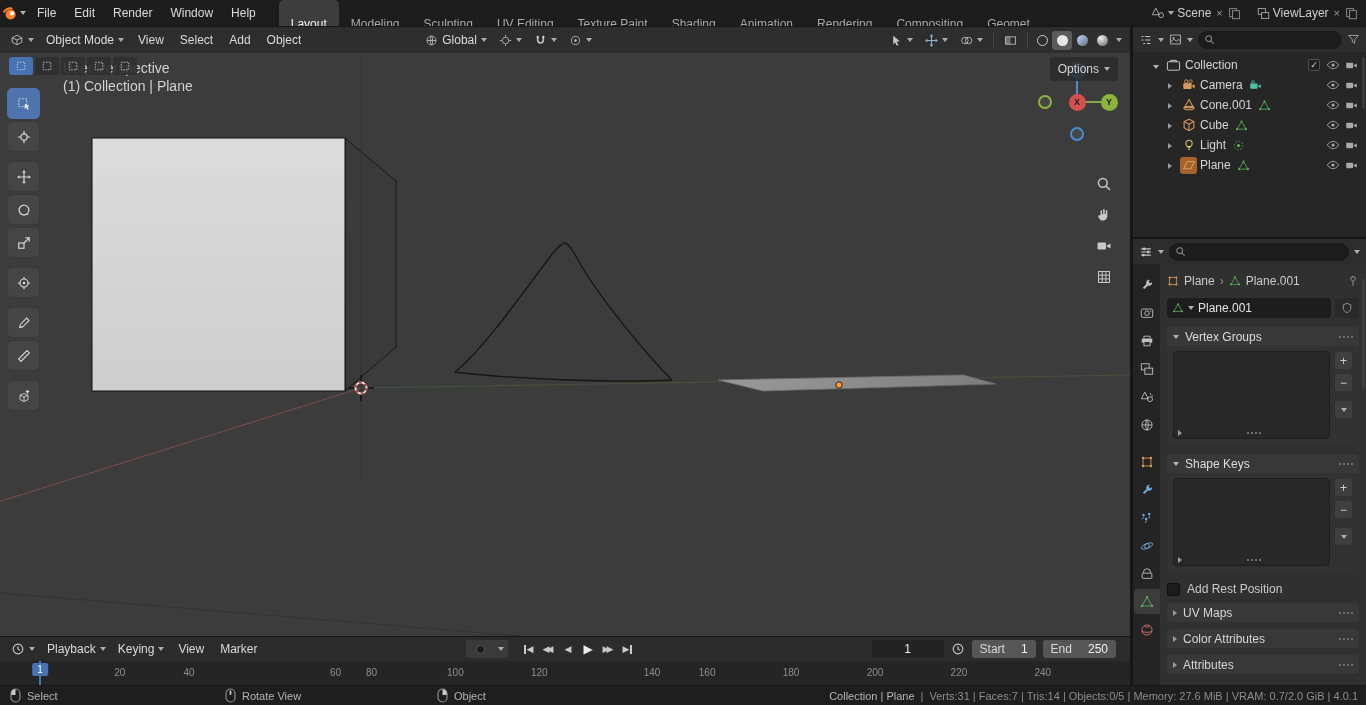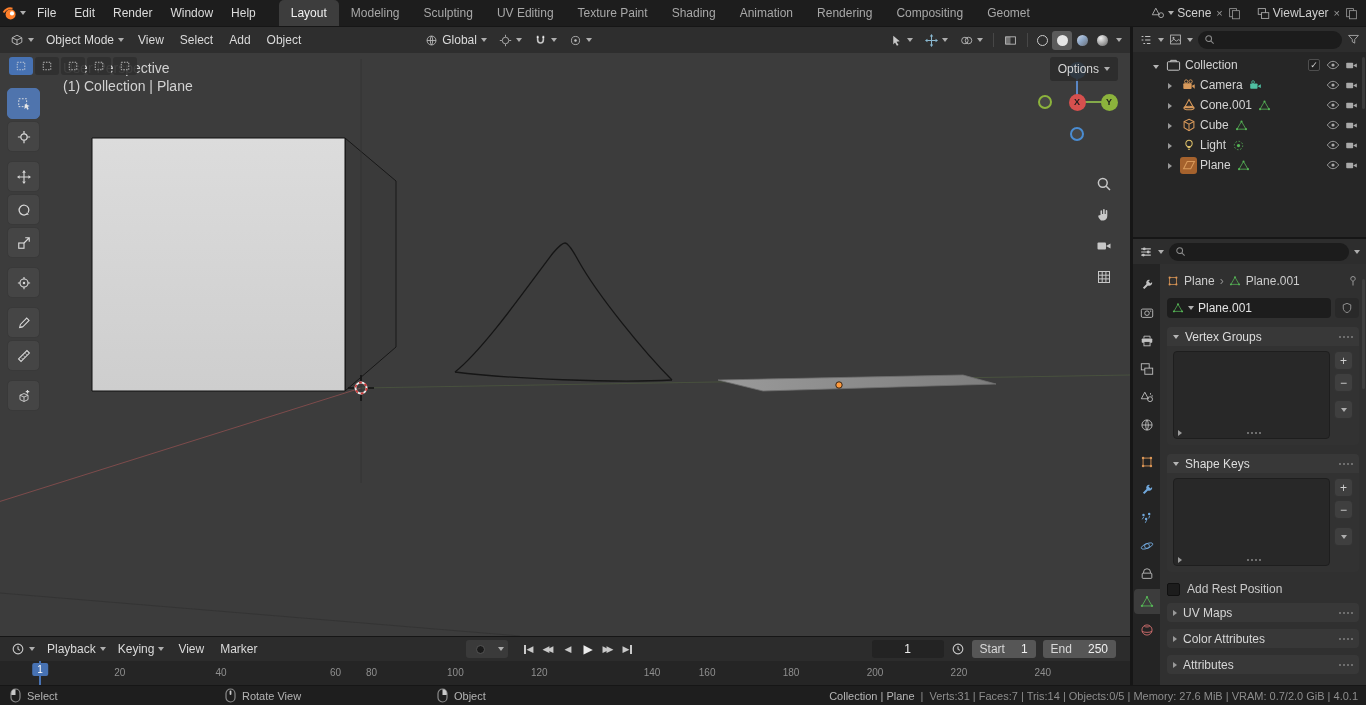--- a/index.html
+++ b/index.html
@@ -11,21 +11,21 @@
         border-top:4.5px solid #aeaeae;display:inline-block;}
   .tri-d{width:0;height:0;border-top:4.5px solid #b5b5b5;border-left:3.5px solid transparent;border-right:3.5px solid transparent;display:inline-block;}
   .tri-r{width:0;height:0;border-left:4.5px solid #9a9a9a;border-top:3.5px solid transparent;border-bottom:3.5px solid transparent;display:inline-block;}
   .grip{width:14px;border-top:2px dotted #6e6e6e;}
 
   
   .topbar{position:absolute;left:0;top:0;width:1366px;height:26px;background:#1d1d1d;display:flex;align-items:center;}
   .logo{width:28px;display:flex;align-items:center;justify-content:center;gap:2px;}
   .tmenu{padding:0 9px;line-height:26px;color:#dcdcdc;}
   .ws-wrap{display:flex;height:26px;margin-left:14px;flex:1;overflow:hidden;}
-  .ws-tab{padding:0 12px;line-height:26px;color:#a8a8a8;border-radius:5px 5px 0 0;white-space:nowrap;}
+  .ws-tab{padding:11px 12px;line-height:26px;color:#a8a8a8;border-radius:5px 5px 0 0;white-space:nowrap;}
   .ws-tab.active{background:#3d3d3d;color:#f2f2f2;}
   .top-right{display:flex;align-items:center;gap:3px;padding:0 8px;height:26px;background:#1d1d1d;flex:0 0 auto;}
   .top-field{display:flex;align-items:center;gap:4px;color:#cfcfcf;white-space:nowrap;}
   .xbtn{color:#9a9a9a;font-size:11px;padding:0 2px;}
   .tsep{width:10px;}
 
   
   .vp-region{position:absolute;left:0;top:27px;width:1130px;height:609px;background:#3c3c3c;overflow:hidden;}
   .vp-header{position:absolute;left:0;top:0;width:100%;height:26px;background:#2e2e2e;display:flex;align-items:center;padding:0 4px;z-index:6;}
   .hbtn{display:flex;align-items:center;gap:4px;padding:0 6px;height:22px;border-radius:3px;color:#dadada;white-space:nowrap;}
@@ -1008,21 +1008,21 @@
         <div class="se-field">
           <span class="lab">End</span>
           <span>250</span>
         </div>
       </div>
     </div>
     <div class="ruler" id="ruler">
       <div class="cf-line"></div>
       <div class="cf-badge">1</div>
     <div class="tick" style="left: 119.724px;">20</div>
-        <div class="tick" style="left: 221px;">40</div>
+        <div class="tick" style="left: 189px;">40</div>
         <div class="tick" style="left: 287.564px; margin-left: 48px;">60</div>
         <div class="tick" style="left: 371.484px;">80</div>
         <div class="tick" style="left: 455.404px;">100</div>
         <div class="tick" style="left: 539.324px;">120</div>
         <div class="tick" style="left: 637px; margin-left: 15px;">140</div>
         <div class="tick" style="left: 707.164px;">160</div>
         <div class="tick" style="left: 791.084px;">180</div>
         <div class="tick" style="left: 875.004px;">200</div>
         <div class="tick" style="left: 958.924px;">220</div>
         <div class="tick" style="left: 1042.84px;">240</div>

